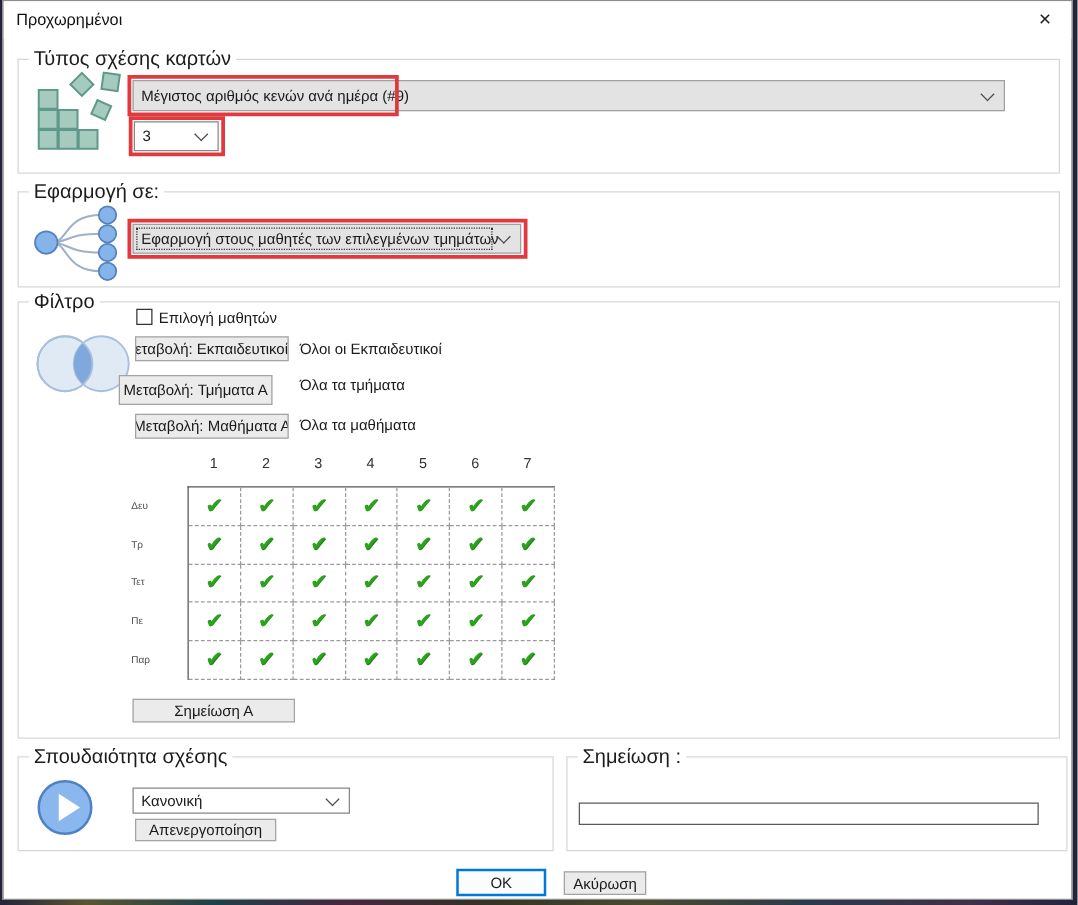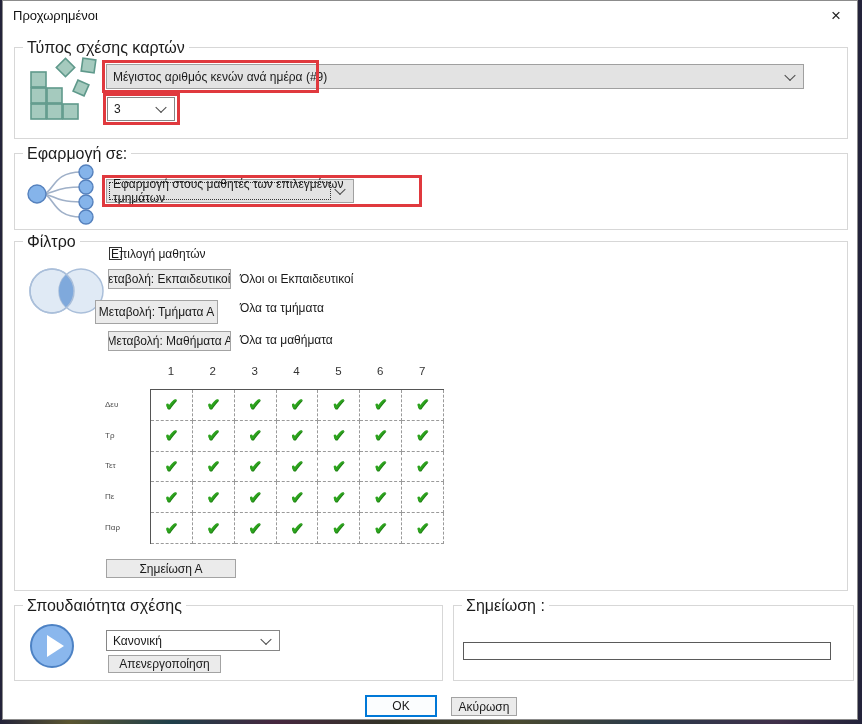--- a/index.html
+++ b/index.html
@@ -130,32 +130,32 @@
       </g>
       <g fill="#85b4ea" stroke="#5581bd" stroke-width="1.4">
         <circle cx="12" cy="31" r="9"></circle>
         <circle cx="61" cy="9" r="7"></circle>
         <circle cx="61" cy="24" r="7"></circle>
         <circle cx="61" cy="39" r="7"></circle>
         <circle cx="61" cy="54" r="7"></circle>
       </g>
     </svg>
   </div>
-  <div class="combo" style="left:103px;top:178px;width:248px;height:24px;">
+  <div class="combo" style="left:103px;top:178px;width:311px;height:24px;">
     <span>Εφαρμογή στους μαθητές των επιλεγμένων τμημάτων</span>
     <span class="focus-rect"></span>
     <span class="chev"></span>
   </div>
   <div class="hl" style="left:99px;top:174px;width:320px;height:32px;"></div>
 
   <div class="group" style="left:11px;top:240px;width:834px;height:350px;">
     <span class="group-label">Φίλτρο</span>
   </div>
   <div class="checkbox" style="left:106px;top:246px;"></div>
-  <div class="static-label" style="left:108px;top:246px;">Επιλογή μαθητών</div>
+  <div class="static-label" style="left:124px;top:246px;">Επιλογή μαθητών</div>
 
   <div class="icon-wrap" style="left:22px;top:264px;">
     <svg width="80" height="52" viewBox="0 0 80 52">
       <defs>
           <clipPath id="vclip">
             <circle cx="27" cy="26" r="22"></circle>
           </clipPath>
         </defs>
       <circle cx="27" cy="26" r="22" fill="#e0eaf5" stroke="#aabfda" stroke-width="1.5"></circle>
       <circle cx="56" cy="26" r="22" fill="#e0eaf5" stroke="#aabfda" stroke-width="1.5"></circle>

